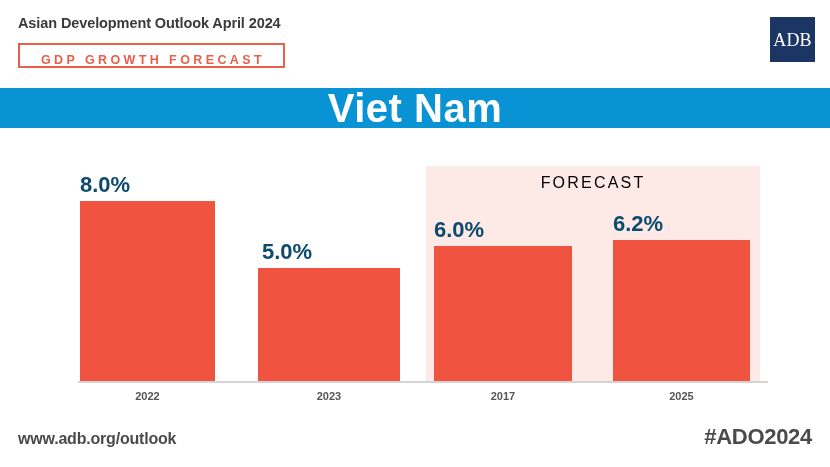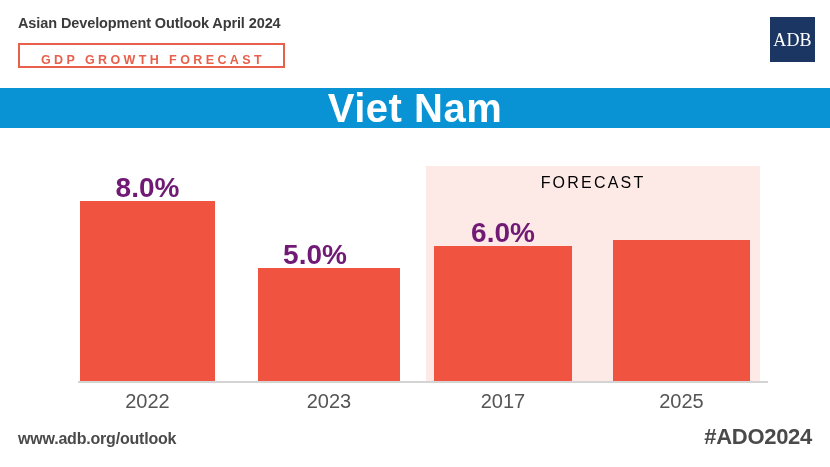--- a/index.html
+++ b/index.html
@@ -83,31 +83,31 @@
     position:absolute;
     background:#F05340;
   }
   .bar-b2022{left:80px; width:135px; top:58px;  height:180px;}
   .bar-b2023{left:258px;width:142px; top:125px; height:113px;}
   .bar-b2024{left:434px;width:138px; top:103px; height:135px;}
   .bar-b2025{left:613px;width:137px; top:97px;  height:141px;}
 
   .vlabel{
     position:absolute;
-    font-size:28px;font-weight:bold;color:#701a75;
-    text-align:center;line-height:1;
+    font-size:22px;font-weight:bold;color:#0c4a6e;
+    line-height:1;
   }
   .vlabel-b2022{left:80px; width:135px; top:31px;}
-  .vlabel-b2023{left:244px;width:142px; top:98px;}
+  .vlabel-b2023{left:262px;width:142px; top:98px;}
   .vlabel-b2024{left:434px;width:138px; top:76px;}
   .vlabel-b2025{left:613px;width:137px; top:70px;}
 
   .xlabel{
     position:absolute;top:248px;
-    font-size:20px;font-weight:normal;color:#555555;
+    font-size:11px;font-weight:bold;color:#555555;
     text-align:center;line-height:1;
   }
   .xlabel-b2022{left:80px; width:135px;}
   .xlabel-b2023{left:258px;width:142px;}
   .xlabel-b2024{left:434px;width:138px;}
   .xlabel-b2025{left:613px;width:137px;}
 
   
   .footer-url{
     position:absolute;left:18px;top:430px;
@@ -147,20 +147,21 @@
     <div class="axis"></div>
 
     <div class="bar bar-b2022"></div>
     <div class="bar bar-b2023"></div>
     <div class="bar bar-b2024"></div>
     <div class="bar bar-b2025"></div>
 
     <div class="vlabel vlabel-b2022">8.0%</div>
     <div class="vlabel vlabel-b2023">5.0%</div>
     <div class="vlabel vlabel-b2024">6.0%</div>
+    <div class="vlabel vlabel-b2025">6.2%</div>
 
     <div class="xlabel xlabel-b2022">2022</div>
     <div class="xlabel xlabel-b2023">2023</div>
     <div class="xlabel xlabel-b2024">2017</div>
     <div class="xlabel xlabel-b2025">2025</div>
 
   </div>
 
   <div class="footer-url">www.adb.org/outlook</div>
   <div class="footer-tag">#ADO2024</div>

